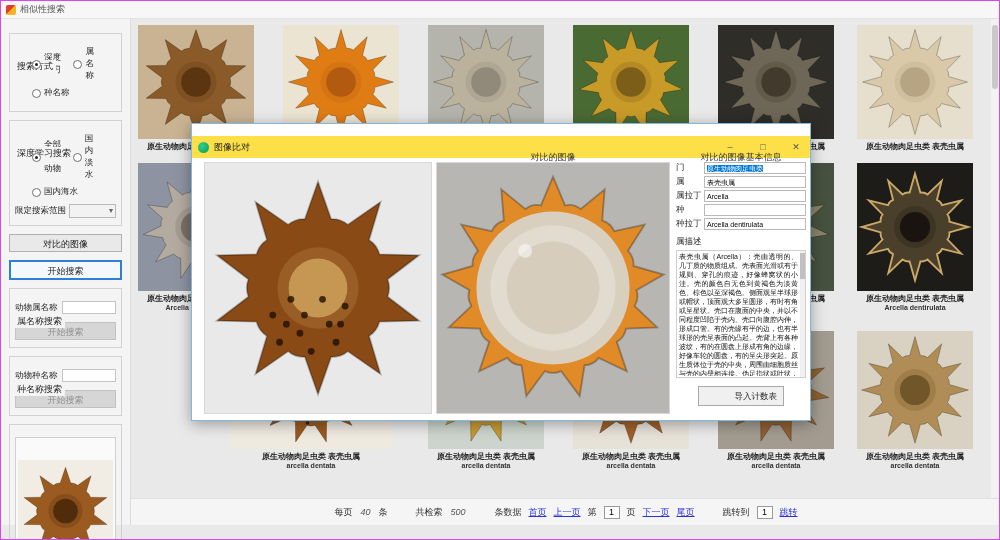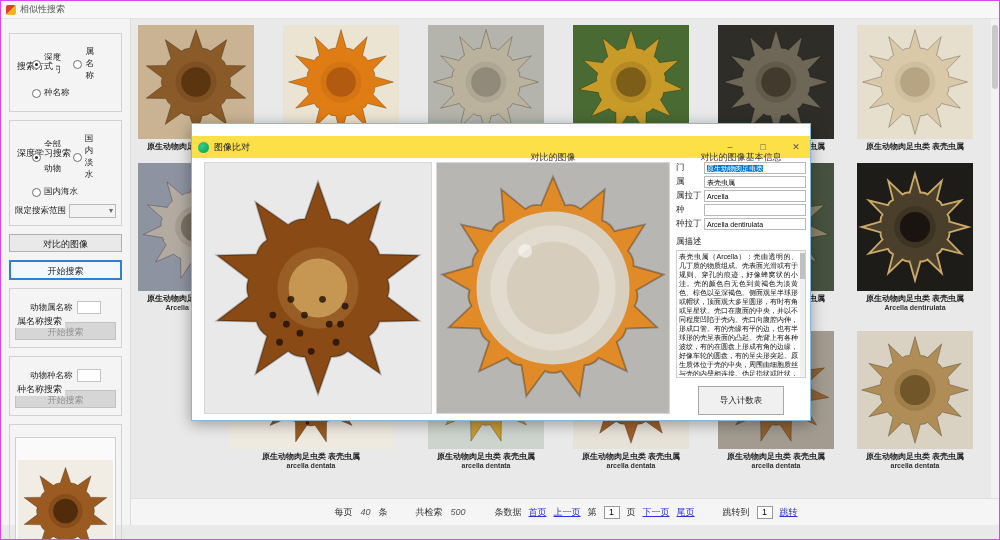--- a/index.html
+++ b/index.html
@@ -19,21 +19,21 @@
   .radrow{display:flex;gap:10px;margin:3px 17px 5px;}
   .rad{display:inline-flex;align-items:center;gap:3px;font-size:8.5px;color:#222;cursor:default;}
   .rad .dot{width:9px;height:9px;border:1px solid #707070;border-radius:50%;background:#fff;position:relative;flex:0 0 auto;}
   .rad.checked .dot::after{content:"";position:absolute;left:2px;top:2px;right:2px;bottom:2px;border-radius:50%;background:#222;}
   .scoperow{display:flex;align-items:center;gap:3px;margin-top:6px;font-size:8.5px;color:#222;}
   .selectbox{flex:1;height:14px;background:#f2f2f2;border:1px solid #b9b9b9;position:relative;}
   .selectbox .chev{position:absolute;right:2px;top:1px;font-size:8px;color:#666;}
   .sbtn{display:block;width:100%;height:18px;margin-top:8px;background:#e9e9e9;border:1px solid #b0b0b0;font-size:9px;color:#222;text-align:center;line-height:16px;}
   .sbtn.primary{height:20px;line-height:17px;background:#f3f8fd;border:2px solid #2f7fd6;}
   .sbtn.disabled{background:#d6d6d6;border:1px solid #c2c2c2;color:#8f8f8f;}
-  .fieldrow{display:flex;align-items:center;gap:4px;font-size:8.5px;color:#222;margin:3px 15px 2px;}
+  .fieldrow{display:flex;align-items:center;gap:4px;font-size:8.5px;color:#222;margin:3px 0 2px;}
   .tin{flex:1;height:13px;border:1px solid #c4c4c4;background:#fff;min-width:0;font-size:8px;padding:0 2px;}
   .pendbox{margin-top:3px;border:1px solid #cfcfcf;background:#fafafa;height:128px;position:relative;}
   .pendphoto{position:absolute;left:2px;right:2px;bottom:2px;height:102px;}
 
   
   .content{position:absolute;left:130px;top:18px;width:870px;height:479px;background:#e9e9e9;overflow:hidden;}
   .tile{position:absolute;}
   .photo{width:100%;}
   .cap{position:relative;left:50%;transform:translateX(-50%);width:180px;margin-top:3px;text-align:center;font-size:8px;font-weight:bold;color:#1d1d1d;line-height:1.2;white-space:nowrap;}
   .cap .latin{display:block;font-size:7px;font-weight:bold;color:#333;}
@@ -58,21 +58,21 @@
   .mpanel{position:absolute;left:484px;top:38px;width:130px;height:254px;}
   .mi-row{display:flex;align-items:center;margin-bottom:2px;}
   .mi-label{width:28px;font-size:8.5px;color:#222;flex:0 0 auto;}
   .mi-field{flex:1;height:12px;border:1px solid #b9b9b9;background:#fff;font-size:7px;line-height:11px;padding:0 2px;overflow:hidden;font-family:"Liberation Mono",monospace;}
   .mi-field .sel{background:#0078d7;color:#fff;}
   .desc-label{font-size:8.5px;color:#222;margin:6px 0 2px;}
   .desc-box{position:relative;height:128px;border:1px solid #cfcfcf;background:#fff;overflow:hidden;}
   .desc-text{position:absolute;left:2px;top:1px;right:7px;bottom:1px;font-size:7px;line-height:9px;color:#111;text-align:justify;overflow:hidden;}
   .desc-scroll{position:absolute;right:0;top:0;width:5px;height:100%;background:#f0f0f0;}
   .desc-thumb{position:absolute;left:0;top:2px;width:5px;height:26px;background:#c0c0c0;}
-  .mbtn{display:block;margin:8px auto 0;width:86px;height:29px;background:#f0f0f0;border:1px solid #a8a8a8;font-size:8.5px;color:#222;text-align:center;line-height:15px;}
+  .mbtn{display:block;margin:8px auto 0;width:86px;height:20px;background:#f0f0f0;border:1px solid #a8a8a8;font-size:8.5px;color:#222;text-align:right;line-height:15px;}
 </style>
 </head>
 <body>
 
 <div class="app">
 
   <div class="titlebar">
     <span class="appicon"></span>
     <span class="titletext">相似性搜索</span>
   </div>

